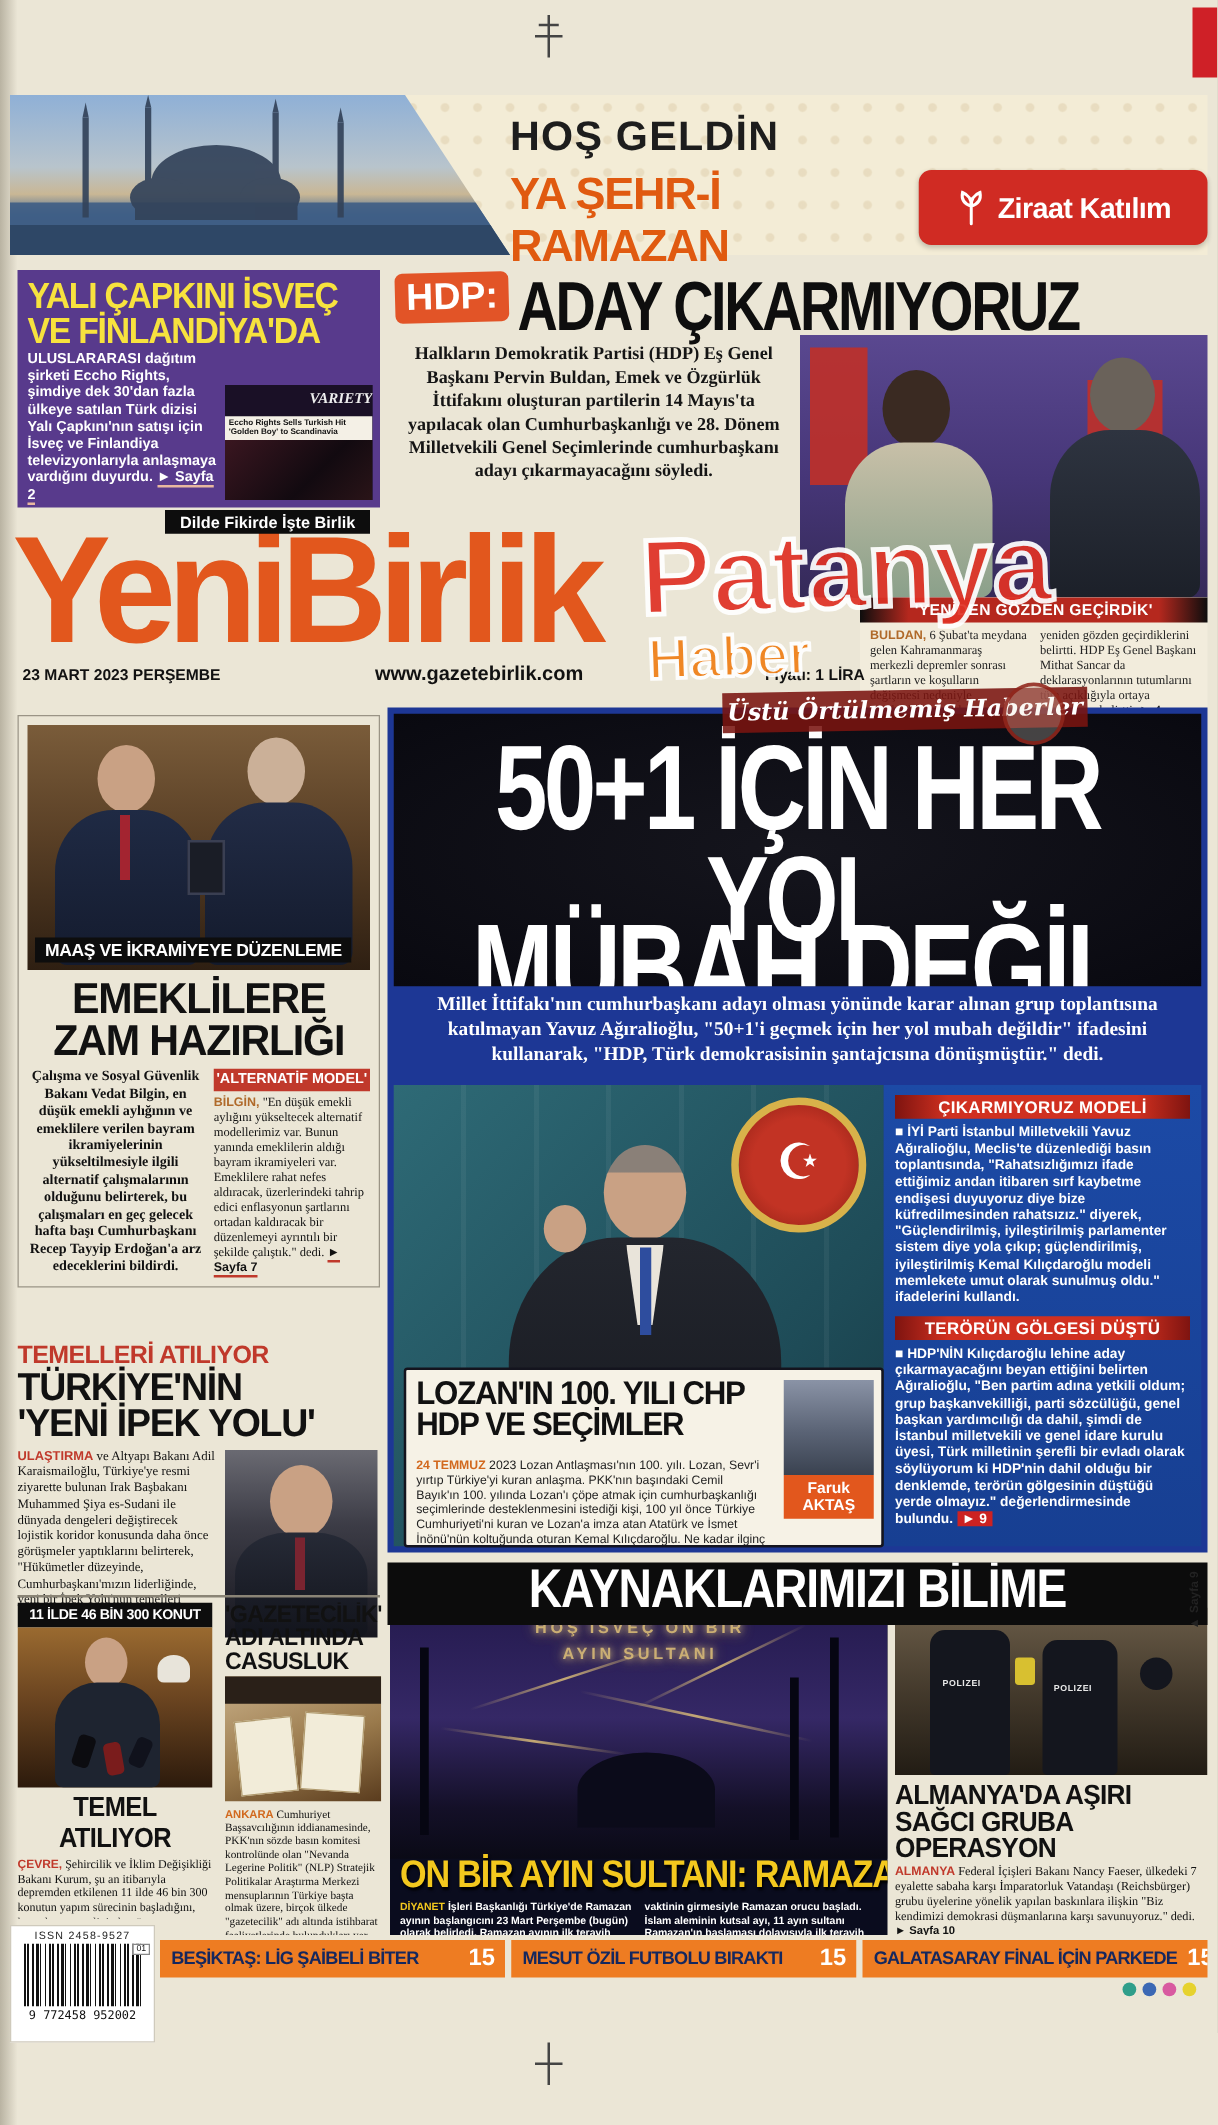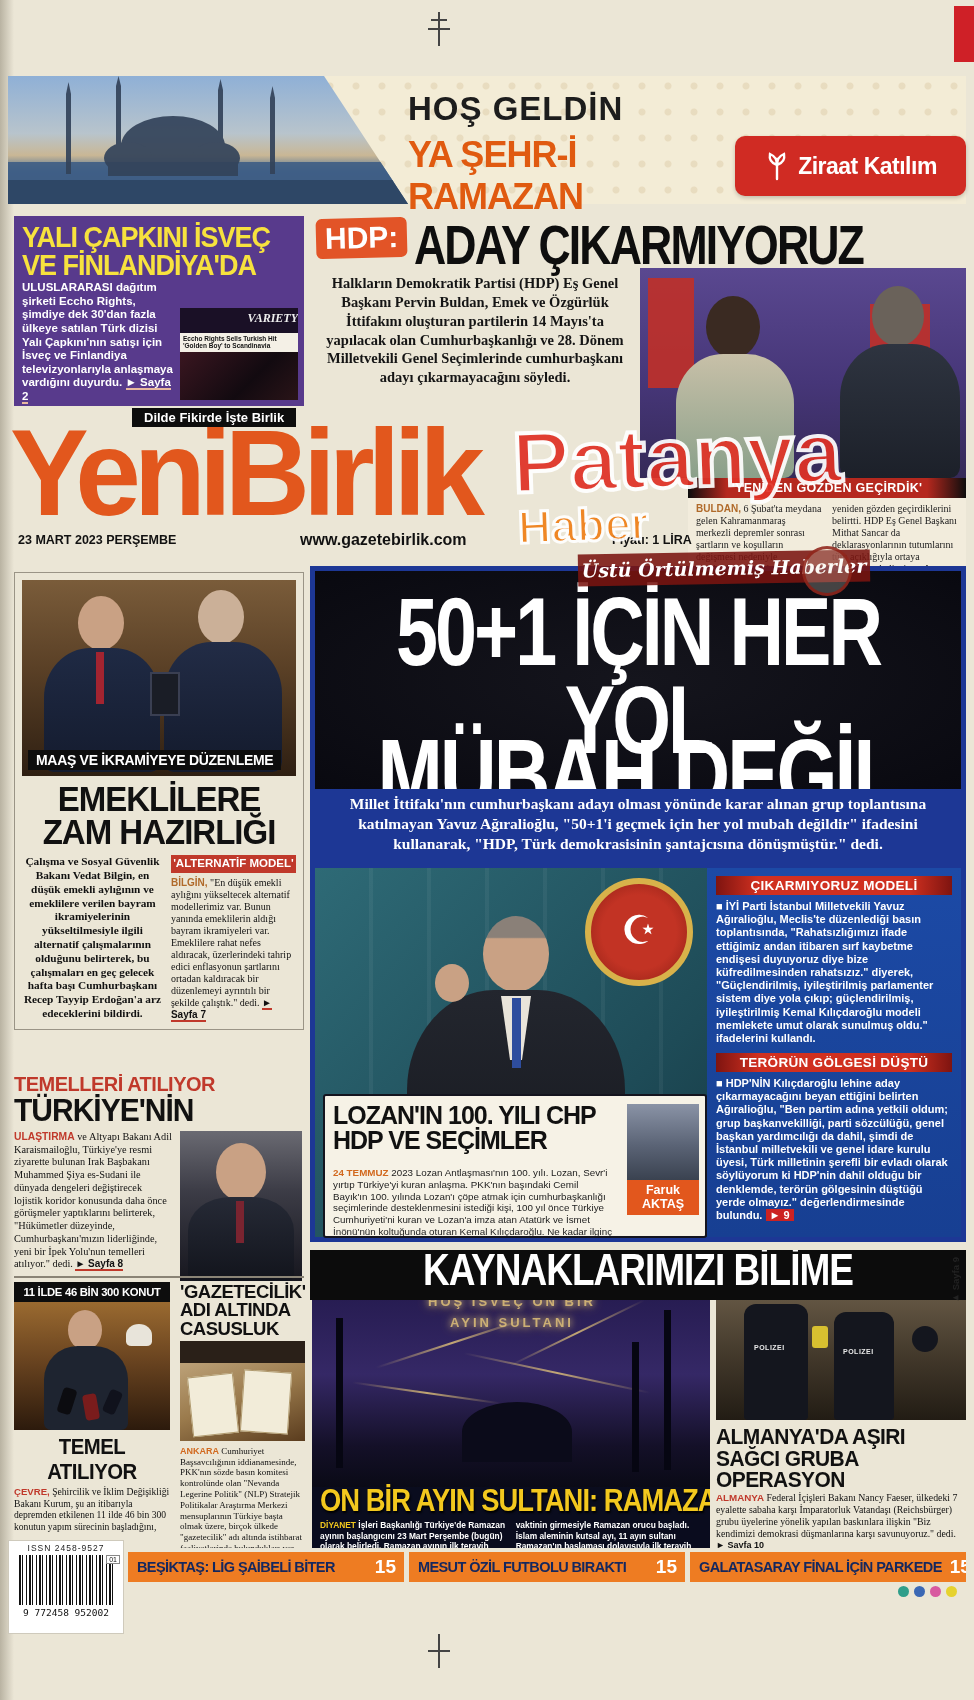--- a/index.html
+++ b/index.html
@@ -397,20 +397,21 @@
         <span class="emlead">BİLGİN,</span>
         <span>"En düşük emekli aylığını yükseltecek alternatif modellerimiz var. Bunun yanında emeklilerin aldığı bayram ikramiyeleri var. Emeklilere rahat nefes aldıracak, üzerlerindeki tahrip edici enflasyonun şartlarını ortadan kaldıracak bir düzenlemeyi ayrıntılı bir şekilde çalıştık." dedi.</span>
         <span class="emref">► Sayfa 7</span>
       </div>
     </div>
   </div>
 
   <div class="abs ipek">
     <div class="ipkick">TEMELLERİ ATILIYOR</div>
     <div class="iptitle">TÜRKİYE'NİN</div>
+    <div class="iptitle">'YENİ İPEK YOLU'</div>
     <div class="iprow">
       <div class="ipbody">
         <span class="iplead">ULAŞTIRMA</span>
         <span>ve Altyapı Bakanı Adil Karaismailoğlu, Türkiye'ye resmi ziyarette bulunan Irak Başbakanı Muhammed Şiya es-Sudani ile dünyada dengeleri değiştirecek lojistik koridor konusunda daha önce görüşmeler yaptıklarını belirterek, "Hükümetler düzeyinde, Cumhurbaşkanı'mızın liderliğinde, yeni bir İpek Yolu'nun temelleri atılıyor." dedi.</span>
         <span class="ipref">► Sayfa 8</span>
       </div>
       <div class="ipphoto">
         <div class="head" style="left:36px;top:12px;width:50px;height:58px;background:#c9a184;"></div>
         <div class="person" style="left:8px;top:66px;width:106px;height:84px;background:linear-gradient(180deg,#262a36,#12141c);"></div>
         <div class="abs" style="left:56px;top:70px;width:8px;height:42px;background:#7a2430;"></div>

